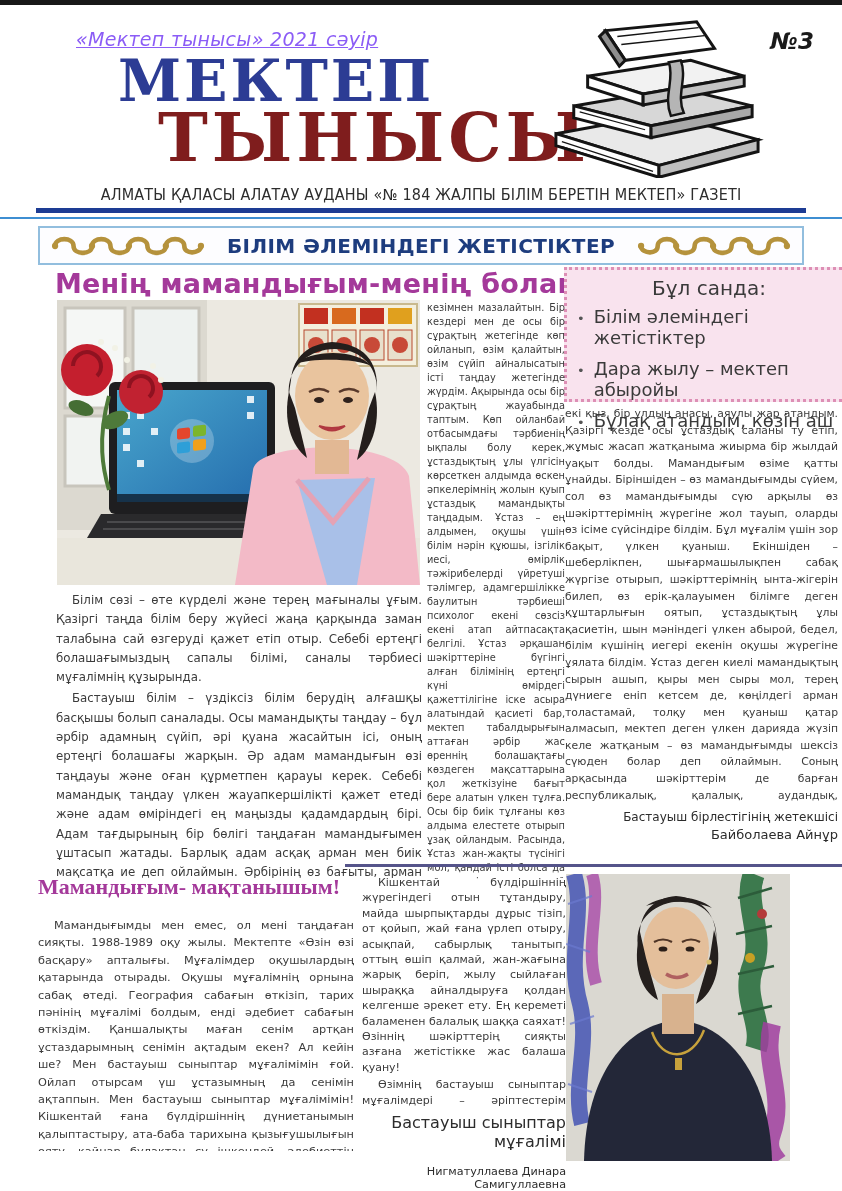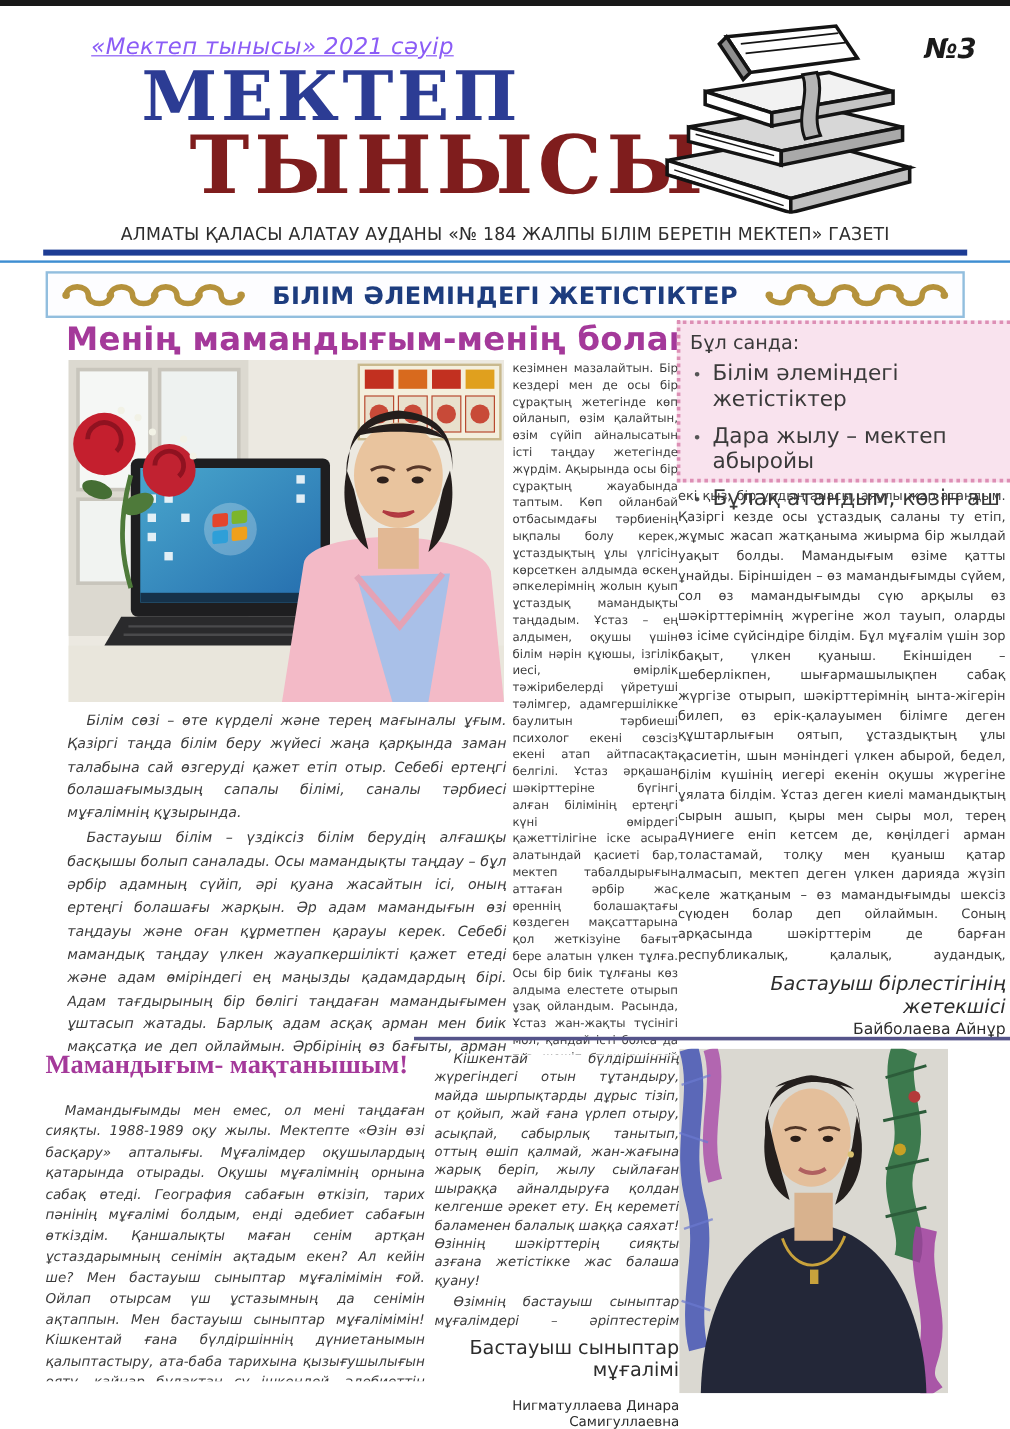--- a/index.html
+++ b/index.html
@@ -23,36 +23,36 @@
   #rule-thin{left:0;top:217px;width:842px;height:2px;background:#3e8ed2;}
   
   #banner{left:38px;top:226px;width:762px;height:35px;border:2px solid #92bede;background:#fdfdff;
           display:flex;align-items:center;justify-content:center;gap:14px;}
   #banner .label{font-size:20px;font-weight:bold;color:#1d3c7e;letter-spacing:.4px;white-space:nowrap;}
   .ornament{width:170px;height:24px;flex:0 0 auto;}
   
   #a1-title{left:55px;top:268px;font-size:27px;font-weight:bold;color:#a4399a;letter-spacing:.2px;}
   #contents-box{left:564px;top:267px;width:268px;height:125px;background:#f9e3ee;
                 border:3px dotted #dd8fb5;padding:4px 8px 0 8px;}
-  #contents-box .heading{font-size:16px;color:#3a3a3a;margin:2px 0 6px 0;}
+  #contents-box .heading{text-align:center;font-size:20px;color:#3a3a3a;margin:2px 0 6px 0;}
   .toc-item{display:flex;align-items:baseline;gap:9px;font-size:18px;color:#3a3a3a;margin:0 0 10px 2px;}
   .toc-item .dot{font-size:13px;color:#555;}
   
   #photo1{left:57px;top:300px;width:363px;height:285px;}
   
   .bodytext{color:#3b3b3b;text-align:justify;overflow:hidden;}
   .bodytext p{margin:0 0 0 0;}
-  .bodytext p.ind{text-indent:16px;font-style:italic;}
+  .bodytext p.ind{text-indent:16px;}
   .bodytext p + p{margin-top:2px;}
   #a1-mid{left:427px;top:301px;width:138px;height:578px;font-size:9.8px;line-height:14px;}
   #a1-right{left:565px;top:406px;width:273px;height:398px;font-size:10.8px;line-height:16.6px;}
   #a1-left{left:56px;top:591px;width:366px;height:287px;font-size:11.8px;line-height:19.3px;}
   .sig{text-align:right;color:#2c2c2c;}
   #a1-sig{left:565px;top:810px;width:273px;}
-  #a1-sig .role{font-style:italic;font-size:16px;}
+  #a1-sig .role{font-size:12px;}
   #a1-sig .name{font-size:13px;margin-top:3px;}
   
   #divider{left:345px;top:864px;width:497px;height:3px;background:#55548a;}
   
   #a2-title{left:38px;top:874px;font-size:22px;font-weight:bold;color:#a4399a;font-family:Liberation Serif, serif;}
   #a2-left{left:38px;top:917px;width:316px;height:234px;font-size:11.3px;line-height:17.4px;}
   #a2-mid{left:362px;top:875px;width:204px;height:236px;font-size:11px;line-height:15.4px;}
   #a2-sig{left:362px;top:1113px;width:204px;}
   #a2-sig .role{font-size:16px;}
   #a2-sig .name{font-size:11.2px;margin-top:14px;}

